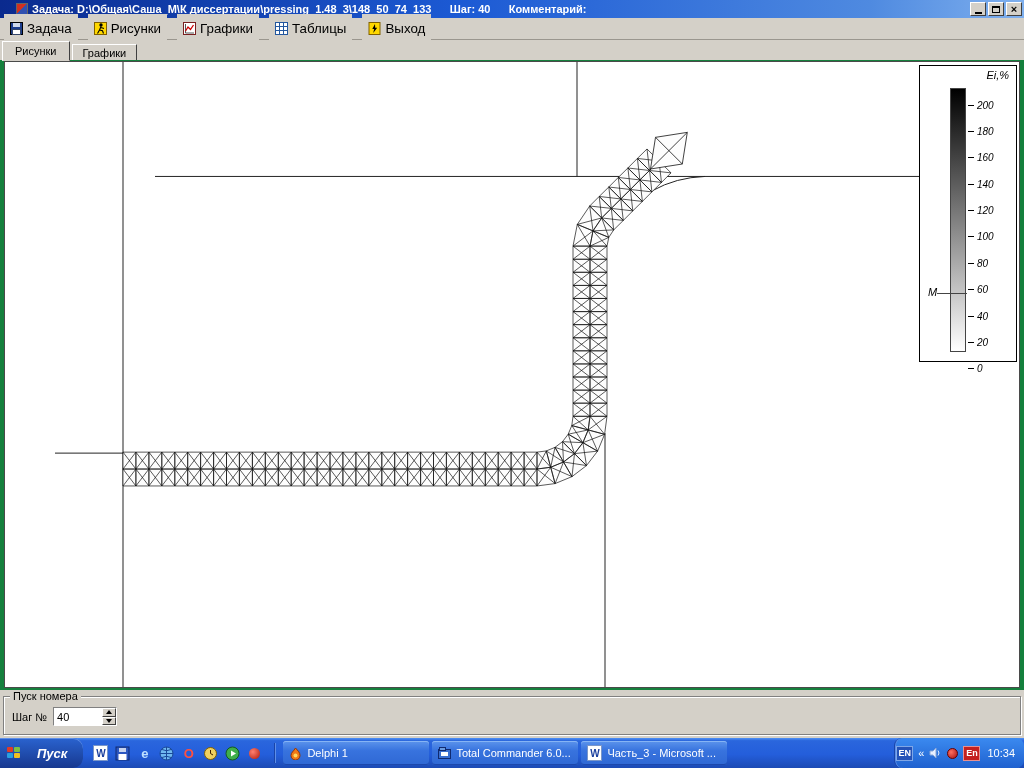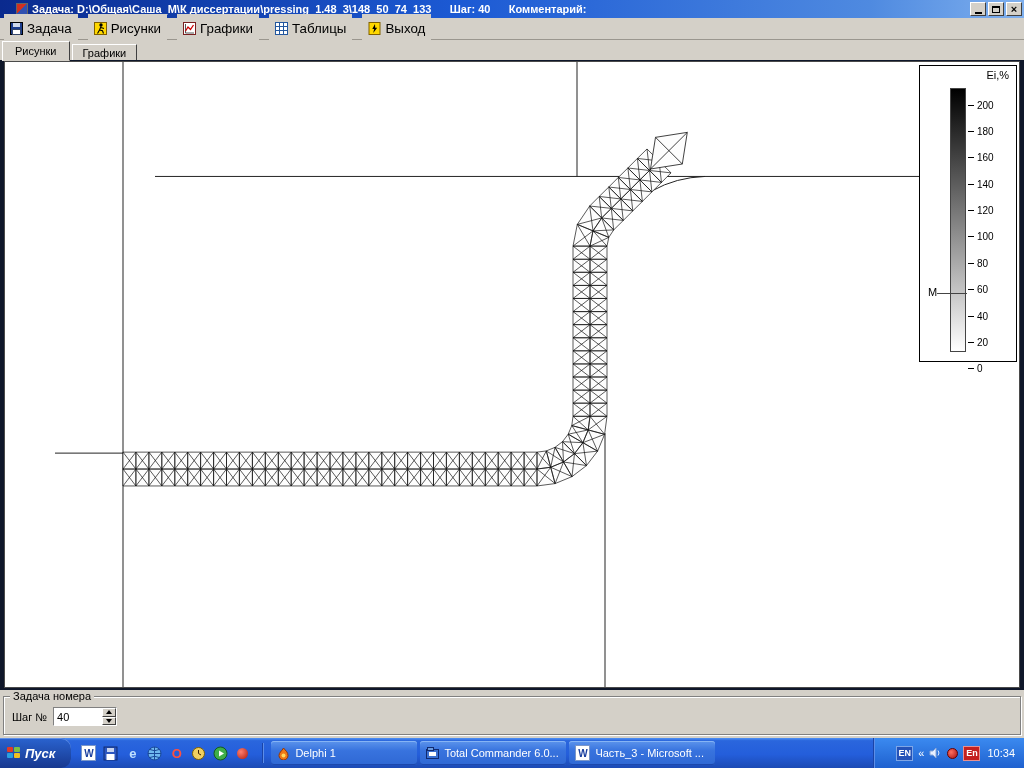--- a/index.html
+++ b/index.html
@@ -28,21 +28,21 @@
   .tbtn svg { flex:0 0 auto; }
 
   
   .tabrow { height:20px; background:#d4d0c8; display:flex; align-items:flex-end; padding:2px 2px 0 2px; flex:0 0 auto; }
   .tab { padding:2px 10px 2px 10px; border:1px solid; border-color:#fff #404040 #d4d0c8 #fff; background:#d4d0c8;
          margin-right:2px; cursor:default; }
   .tab.active { padding:3px 12px; border-bottom-color:#d4d0c8; position:relative; top:1px; z-index:2; }
   .tab.inactive { border-bottom:none; position:relative; top:1px; }
 
   
-  .client { flex:1 1 auto; background:#0f172a; padding:1px 4px 2px 4px; position:relative; }
+  .client { flex:1 1 auto; background:#15803d; padding:1px 4px 2px 4px; position:relative;font-style:italic; }
   .canvas { width:100%; height:100%; background:#fff; border:1px solid #4a4a4a; position:relative; overflow:hidden; }
   .canvas svg { position:absolute; left:0; top:0; width:100%; height:100%; }
 
   
   .legend { position:absolute; right:2px; top:3px; width:98px; height:297px; background:#fff;
             border:1px solid #000; z-index:3; }
   .legend-title { position:absolute; top:3px; right:7px; font-size:11px; }
   .legend-bar { position:absolute; left:30px; top:22px; width:16px; height:264px;
                 background:linear-gradient(#000,#fff); border:1px solid #444; }
   .legend-ticks { position:absolute; left:48px; top:32px; height:278px; display:flex; flex-direction:column;
@@ -63,34 +63,34 @@
   .stepinput input { width:48px; border:none; outline:none; font:11px "Liberation Sans",sans-serif; padding:1px 3px; }
   .spin { display:flex; flex-direction:column; width:14px; }
   .spin button { flex:1; background:#d4d0c8; border:1px solid; border-color:#fff #404040 #404040 #fff;
                  display:flex; align-items:center; justify-content:center; padding:0; cursor:default; }
   .arr-up { width:0; height:0; border-left:3px solid transparent; border-right:3px solid transparent; border-bottom:4px solid #000; }
   .arr-dn { width:0; height:0; border-left:3px solid transparent; border-right:3px solid transparent; border-top:4px solid #000; }
 
   
   .taskbar { flex:0 0 30px; background:linear-gradient(#4f91f5 0%,#2a66dd 9%,#245edb 55%,#1c4ab4 100%);
              display:flex; align-items:center; color:#fff; }
-  .startbtn { height:100%; display:flex; align-items:center; gap:4px; padding:0 16px 0 6px;
+  .startbtn { height:100%; display:flex; align-items:center; gap:16px; padding:0 16px 0 6px;
               background:linear-gradient(#2a63cf 0%,#17388f 100%); border-radius:0 10px 10px 0;
               box-shadow:inset 0 1px 0 #5d8ee8; font-weight:bold; font-style:italic; font-size:13px; cursor:default; }
   .ql { display:flex; align-items:center; gap:3px; padding:0 6px 0 8px; }
   .qli { width:19px; height:19px; display:flex; align-items:center; justify-content:center; cursor:default; }
   .divider { width:1px; height:20px; background:#1a44a8; box-shadow:1px 0 0 #5d8ee8; margin:0 4px; }
   .tasks { flex:1; display:flex; gap:3px; padding:0 4px; overflow:hidden; }
   .taskbtn { width:146px; height:24px; border-radius:3px; background:linear-gradient(#5c94ec,#3873de 40%,#2f68d4);
              box-shadow:inset 0 1px 0 #86b4f4, inset 0 -1px 0 #1c48ac; display:flex; align-items:center; gap:5px;
              padding:0 6px; white-space:nowrap; overflow:hidden; font-size:11px; cursor:default; flex:0 0 auto; }
   .taskbtn.pressed { background:linear-gradient(#1d4cc4,#1a43ae); box-shadow:inset 1px 1px 2px #102a70; }
-  .tray { height:100%; display:flex; align-items:center; gap:5px; padding:0 9px 0 22px;
+  .tray { height:100%; display:flex; align-items:center; gap:5px; padding:0 9px 0 1px;
           background:linear-gradient(#3b8af0 0%,#1f61cf 100%); border-left:1px solid #1a44a8;
-          box-shadow:inset 1px 0 0 #5d8ee8; }
+          box-shadow:inset 1px 0 0 #5d8ee8;border-radius:8px; }
   .badge { width:17px; height:15px; display:flex; align-items:center; justify-content:center;
            font-size:9px; font-weight:bold; color:#fff; cursor:default; }
   .badge.blue { background:#2452b8; border:1px solid #7fa6e6; }
   .badge.red { background:#c42020; border:1px solid #e89090; }
   .chev { font-size:11px; cursor:default; }
   .clock { font-size:11px; margin-left:2px; }
   .trayicon { display:flex; align-items:center; justify-content:center; cursor:default; }
 
   
   .ic-word { width:15px; height:16px; background:#fff; border:1px solid #7a96c8; color:#1a3f9e; font-weight:bold;
@@ -230,21 +230,21 @@
               <i></i>
               <b>0</b>
             </div>
         </div>
       </div>
     </div>
   </div>
 
   <div class="steppanel">
     <div class="groupbox">
-      <span class="gb-label">Задача номера</span>
+      <span class="gb-label">Пуск номера</span>
       <div class="steprow">
         <span>Шаг №</span>
         <span class="stepinput">
           <input value="40" style="">
           <span class="spin">
             <button>
                 <span class="arr-up"></span>
               </button>
             <button>
                 <span class="arr-dn"></span>

